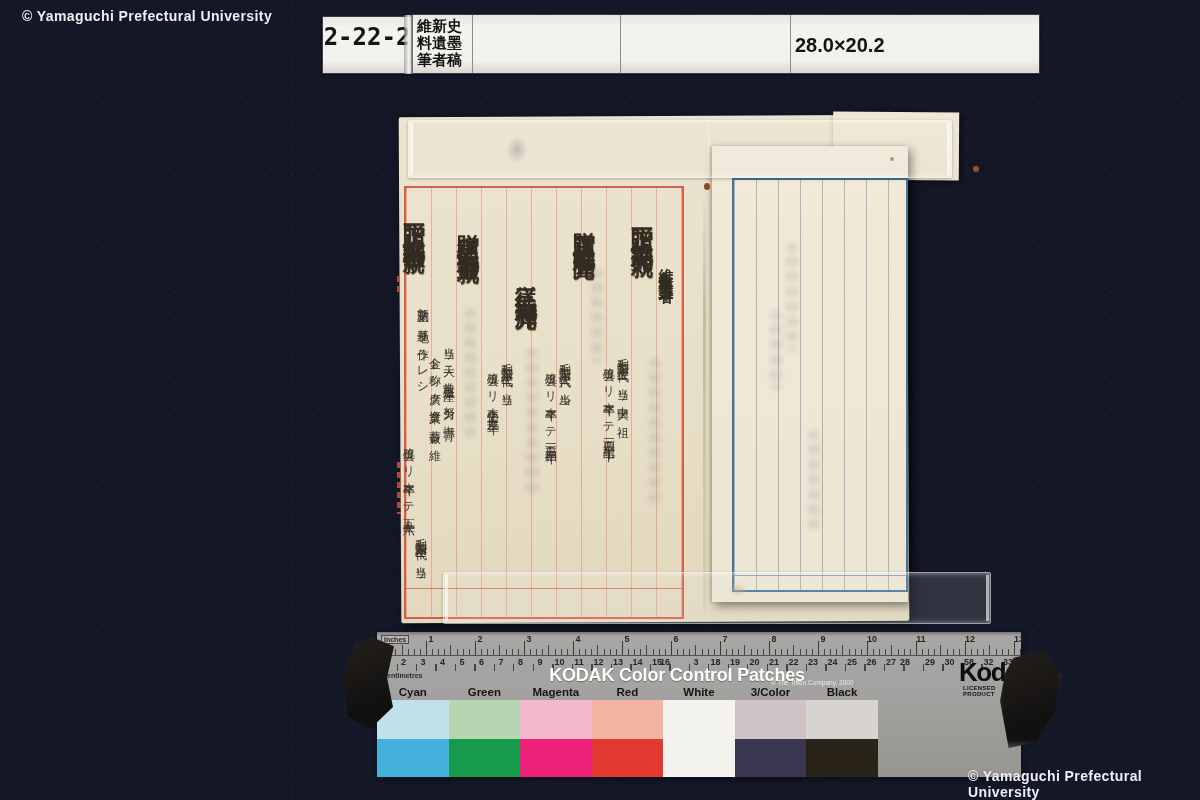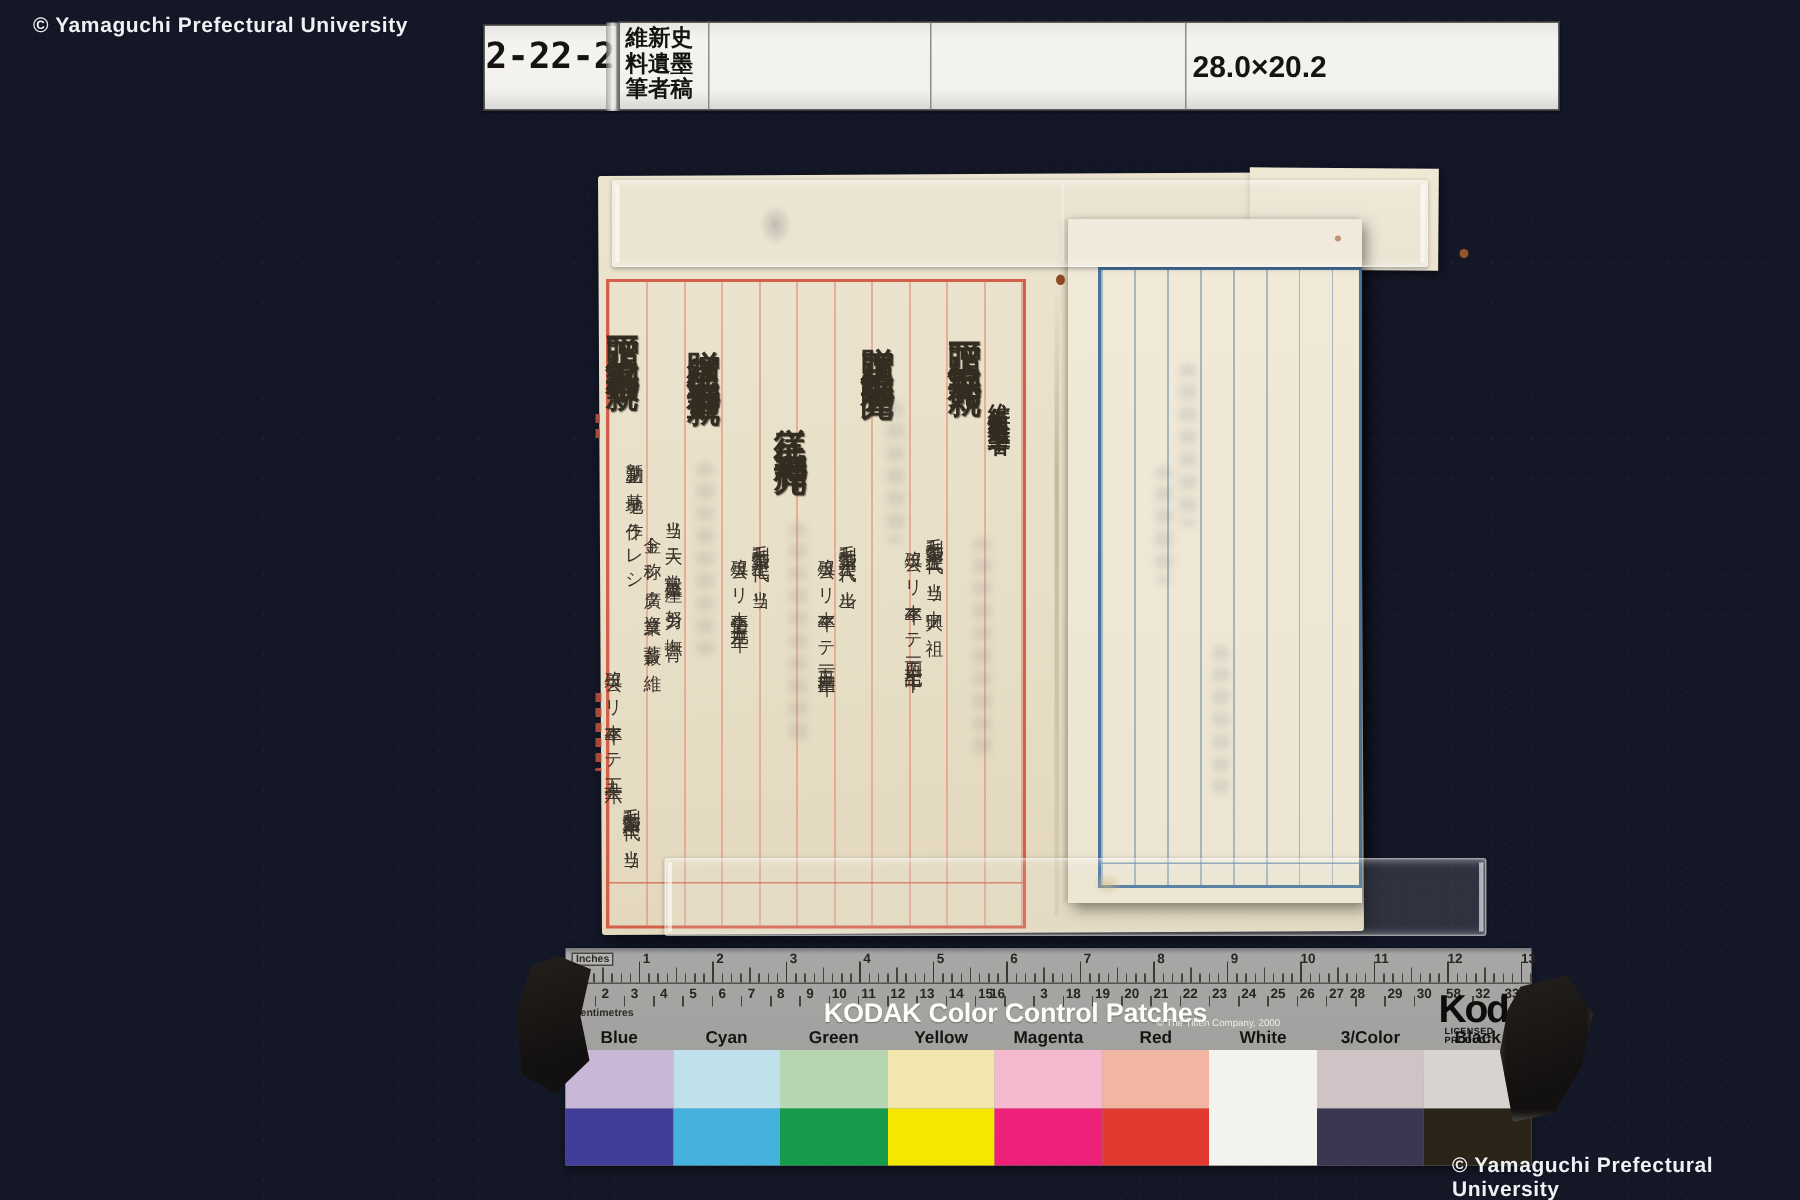--- a/index.html
+++ b/index.html
@@ -220,48 +220,34 @@
         </div>
       <div class="tickrow t-cm"></div>
     </div>
     <div class="unit-label u-cm">Centimetres</div>
     <div class="k-title">KODAK Color Control Patches</div>
     <div class="k-tiffen">© The Tiffen Company, 2000</div>
     <div class="k-logo">Kodak</div>
     <div class="k-lic">LICENSED PRODUCT</div>
     <div class="patch-row">
         <div class="patch-col">
-          <div class="patch-label">Blue</div>
-          <div class="swatches">
-            <div class="sw" style="background: rgb(201, 183, 216);"></div>
-            <div class="sw" style="background: rgb(64, 62, 152);"></div>
-          </div>
-        </div>
-        <div class="patch-col">
           <div class="patch-label">Cyan</div>
           <div class="swatches">
             <div class="sw" style="background: rgb(192, 224, 236);"></div>
             <div class="sw" style="background: rgb(69, 177, 221);"></div>
           </div>
         </div>
         <div class="patch-col">
           <div class="patch-label">Green</div>
           <div class="swatches">
             <div class="sw" style="background: rgb(181, 214, 176);"></div>
             <div class="sw" style="background: rgb(22, 154, 76);"></div>
           </div>
         </div>
         <div class="patch-col">
-          <div class="patch-label">Yellow</div>
-          <div class="swatches">
-            <div class="sw" style="background: rgb(240, 230, 174);"></div>
-            <div class="sw" style="background: rgb(244, 232, 0);"></div>
-          </div>
-        </div>
-        <div class="patch-col">
           <div class="patch-label">Magenta</div>
           <div class="swatches">
             <div class="sw" style="background: rgb(244, 184, 207);"></div>
             <div class="sw" style="background: rgb(237, 33, 121);"></div>
           </div>
         </div>
         <div class="patch-col">
           <div class="patch-label">Red</div>
           <div class="swatches">
             <div class="sw" style="background: rgb(242, 181, 162);"></div>

